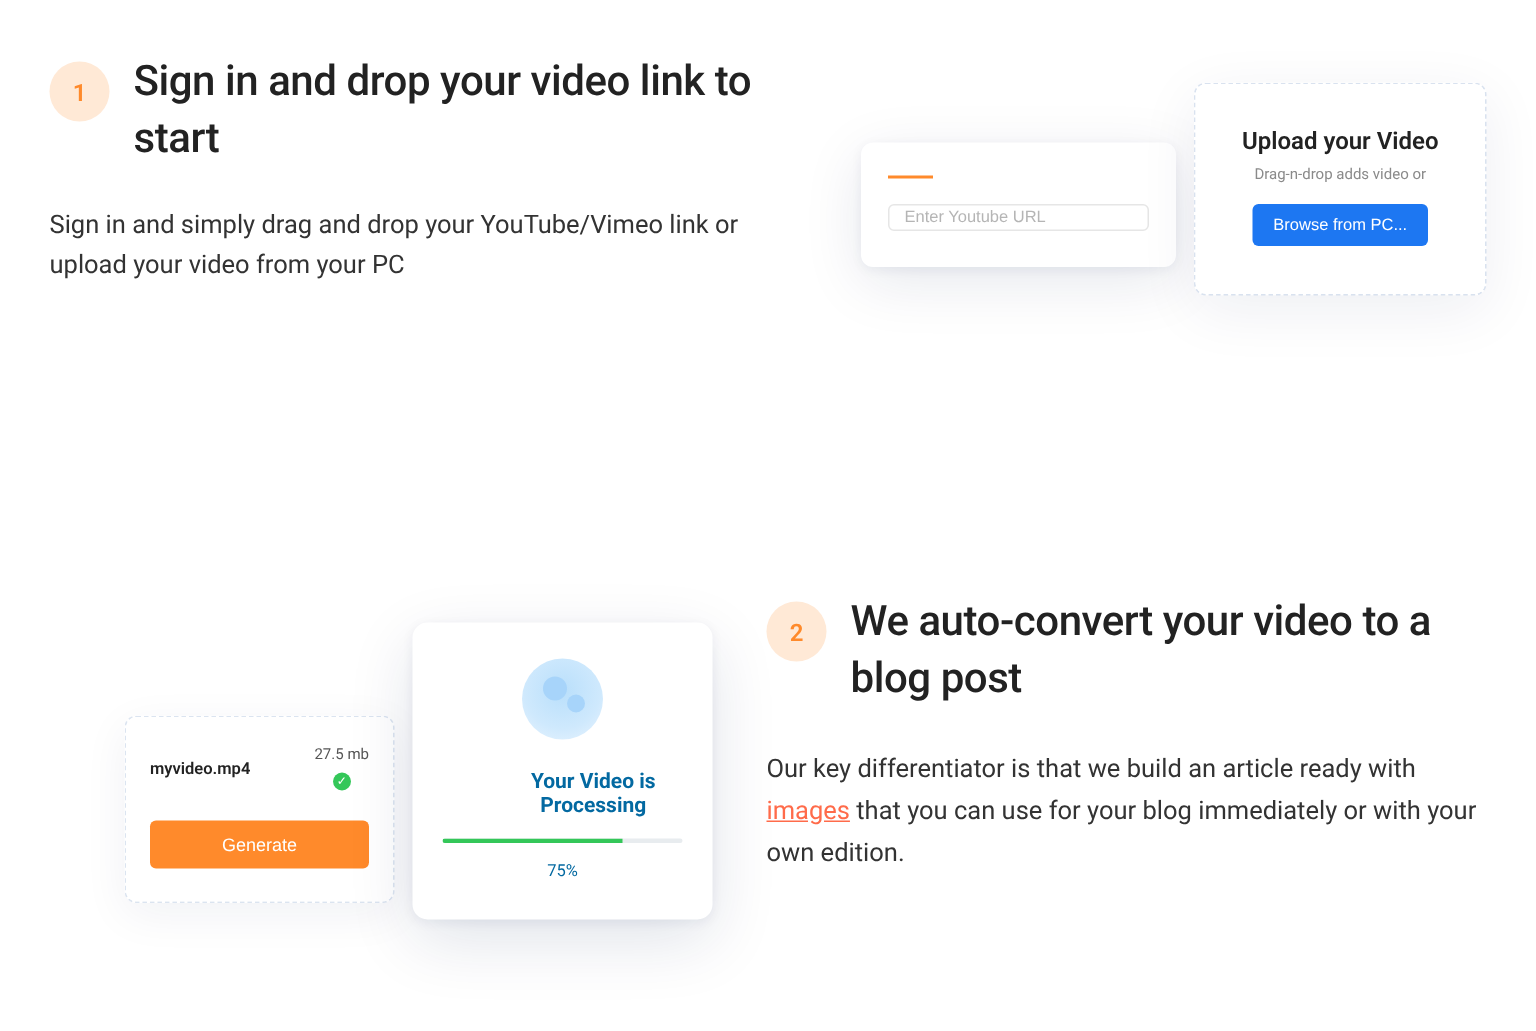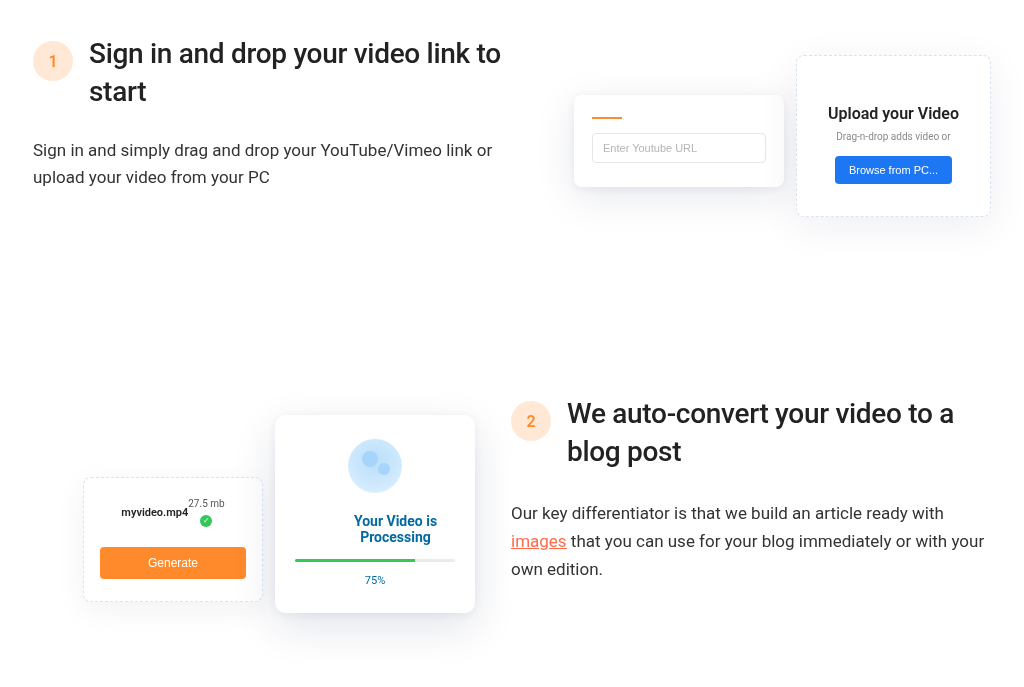--- a/index.html
+++ b/index.html
@@ -59,33 +59,33 @@
   .yt-icon::after {
     content: ""; position: absolute; left: 11px; top: 5px;
     border-left: 8px solid #fff; border-top: 5px solid transparent; border-bottom: 5px solid transparent;
   }
   .vimeo-text {
     font-family: Georgia, 'Times New Roman', serif;
     font-style: italic; font-weight: bold; font-size: 15px; color: #cfcfcf;
   }
   .brand-underline { width: 30px; height: 2px; background: #ff8a2b; margin: 2px 0 14px 0; }
   .url-input {
-    width: 100%; height: 30px; border: 1px solid #e6e6e6; border-radius: 4px;
+    width: 100%; height: 18px; border: 1px solid #e6e6e6; border-radius: 4px;
     padding: 0 10px; font-size: 11px; color: #888;
   }
   .url-input::placeholder { color: #b5b5b5; }
 
   
   .upload-card {
     width: 195px; padding: 28px 16px 32px 16px;
     border: 1.5px dashed #d9e2ef; border-radius: 8px;
     background: #fff; text-align: center;
     box-shadow: 0 10px 40px rgba(0,30,80,0.07);
   }
-  .upload-title { font-size: 16px; font-weight: 600; color: #222; margin-top: 20px; }
+  .upload-title { font-size: 16px; font-weight: 600; color: #222; }
   .upload-sub { font-size: 10px; color: #8a8a8a; margin-top: 8px; }
   .browse-btn {
     margin-top: 14px; display: inline-block;
     background: #1d77f2; color: #fff; font-size: 11px; font-weight: 500;
     padding: 8px 14px; border-radius: 4px; border: none; cursor: pointer;
   }
 
   
   .section2 {
     position: absolute;
@@ -104,21 +104,21 @@
   
   .s2-left {
     position: absolute; left: 50px; top: 70px;
     display: flex; align-items: center; gap: 12px;
   }
   .file-card {
     width: 180px; padding: 20px 16px 22px 16px;
     border: 1.5px dashed #dbe4f0; border-radius: 8px; background: #fff;
     box-shadow: 0 8px 30px rgba(0,30,80,0.06);
   }
-  .file-row { display: flex; align-items: center; justify-content: center; font-size: 11px; }
+  .file-row { display: flex; align-items: center; justify-content: space-between; font-size: 11px; }
   .file-name { font-weight: 600; color: #222; }
   .file-meta { display: flex; align-items: center; gap: 6px; color: #555; font-size: 10px; flex-direction: column; }
   .check {
     width: 12px; height: 12px; border-radius: 50%; background: #34c759;
     display: inline-flex; align-items: center; justify-content: center;
     color: #fff; font-size: 8px; line-height: 1;
   }
   .gen-btn {
     margin-top: 20px; width: 100%; background: #ff8a2b; color: #fff;
     border: none; border-radius: 4px; padding: 9px 0; font-size: 12px; font-weight: 500; cursor: pointer;

